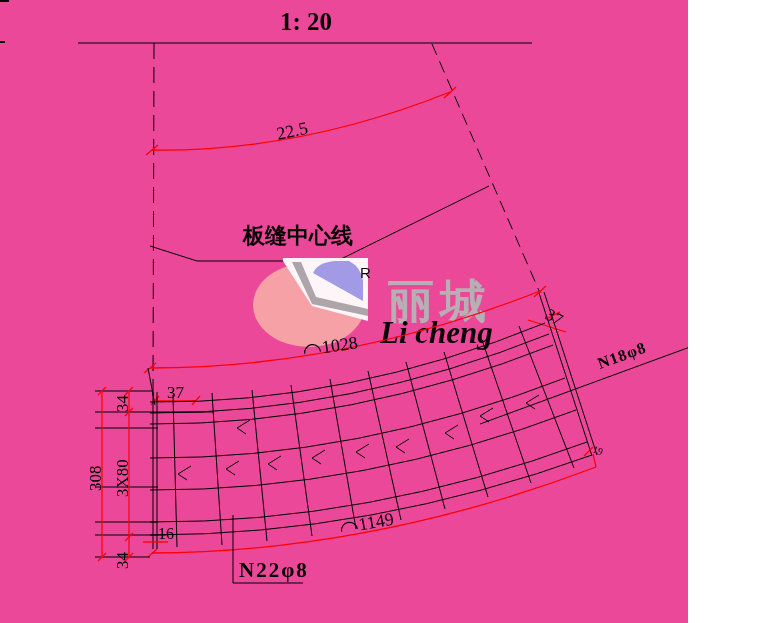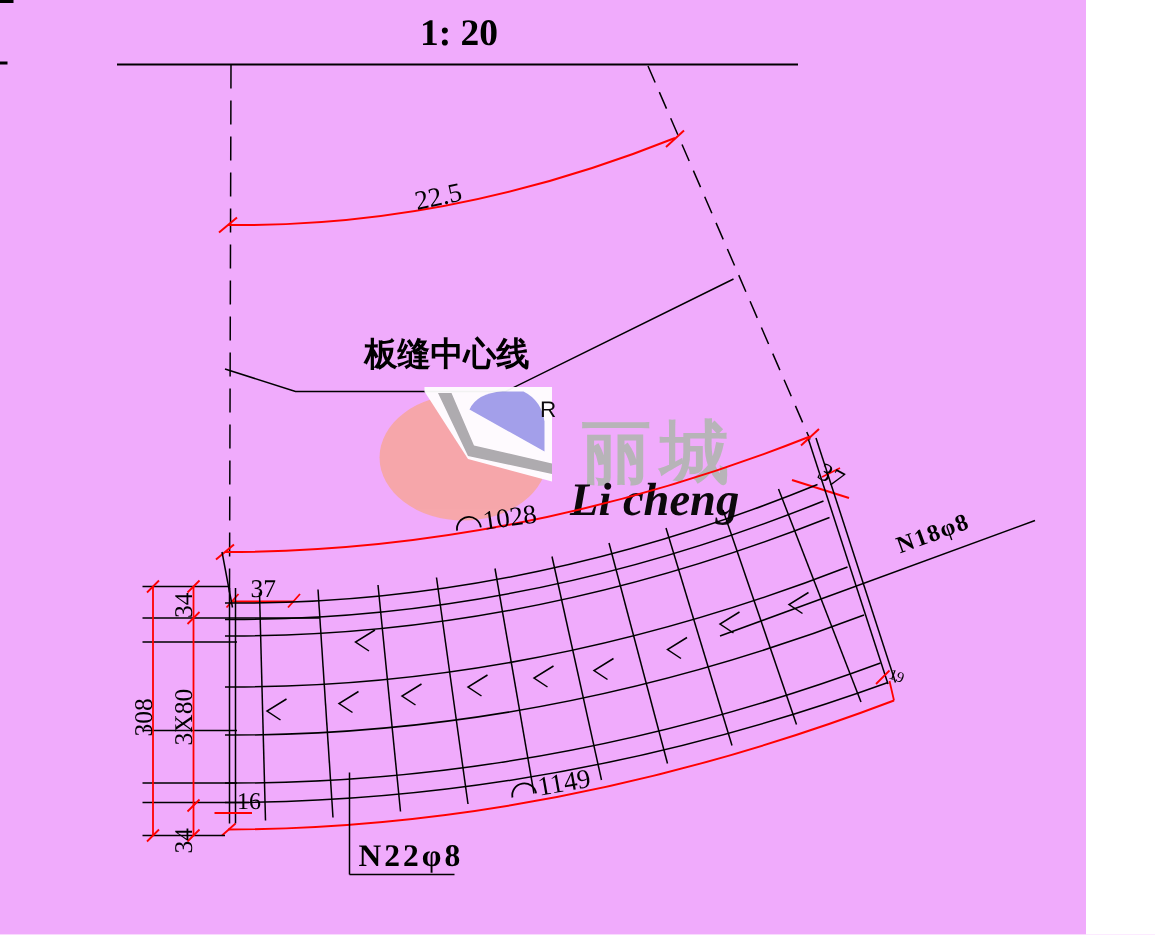--- a/index.html
+++ b/index.html
@@ -1,17 +1,17 @@
 <!DOCTYPE html>
 <html><head>
 <meta charset="utf-8">
 <style>
   html,body{margin:0;padding:0;background:#ffffff;}
-  .canvas{position:relative;width:724px;height:623px;background:#f0abfc;overflow:hidden;
-          font-family:"Liberation Serif", serif;}
+  .canvas{position:relative;width:644px;height:623px;background:#ec4899;overflow:hidden;
+          font-family:"Liberation Serif", serif;padding-left:44px;}
   svg{position:absolute;left:0;top:0;}
   text{fill:#000;}
   .cad{font-family:"Liberation Serif", serif;}
   .cn{font-family:"Liberation Sans", sans-serif;font-weight:bold;}
 </style>
 </head>
 <body>
 
 <div class="canvas">
 <svg width="770" height="623" viewBox="0 0 770 623">

